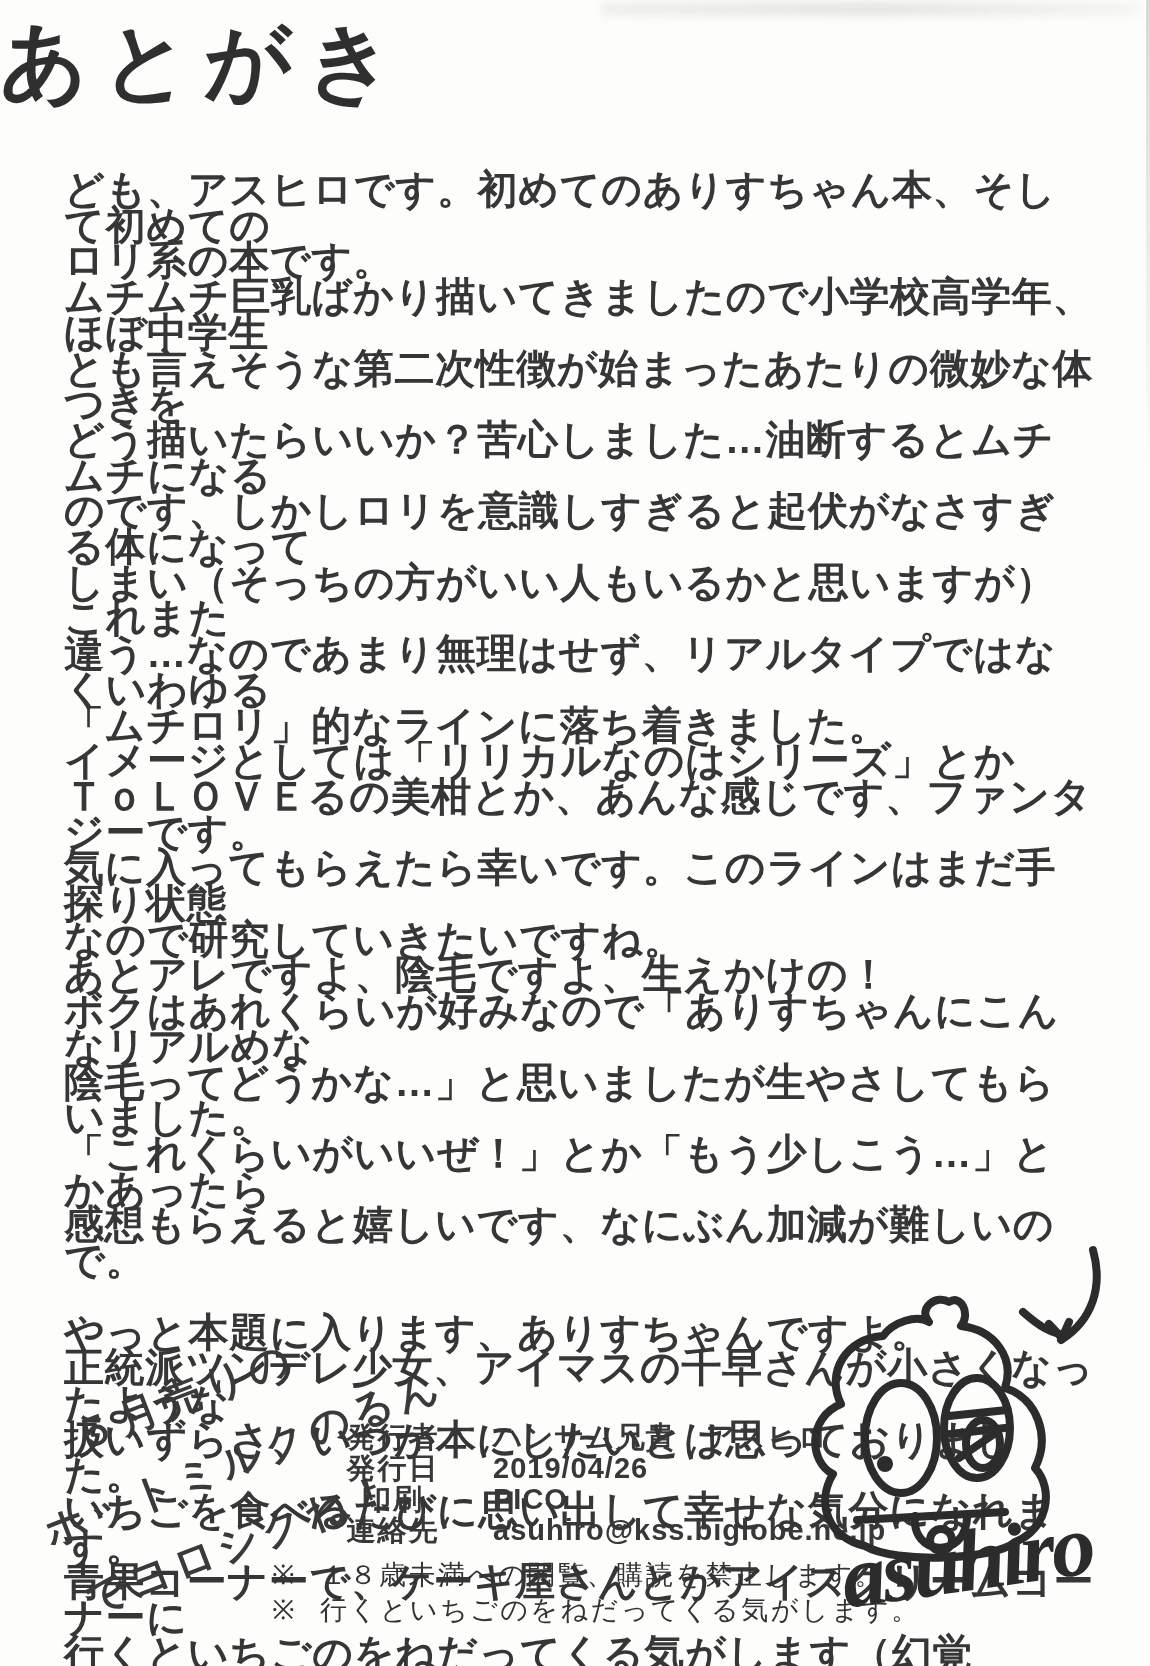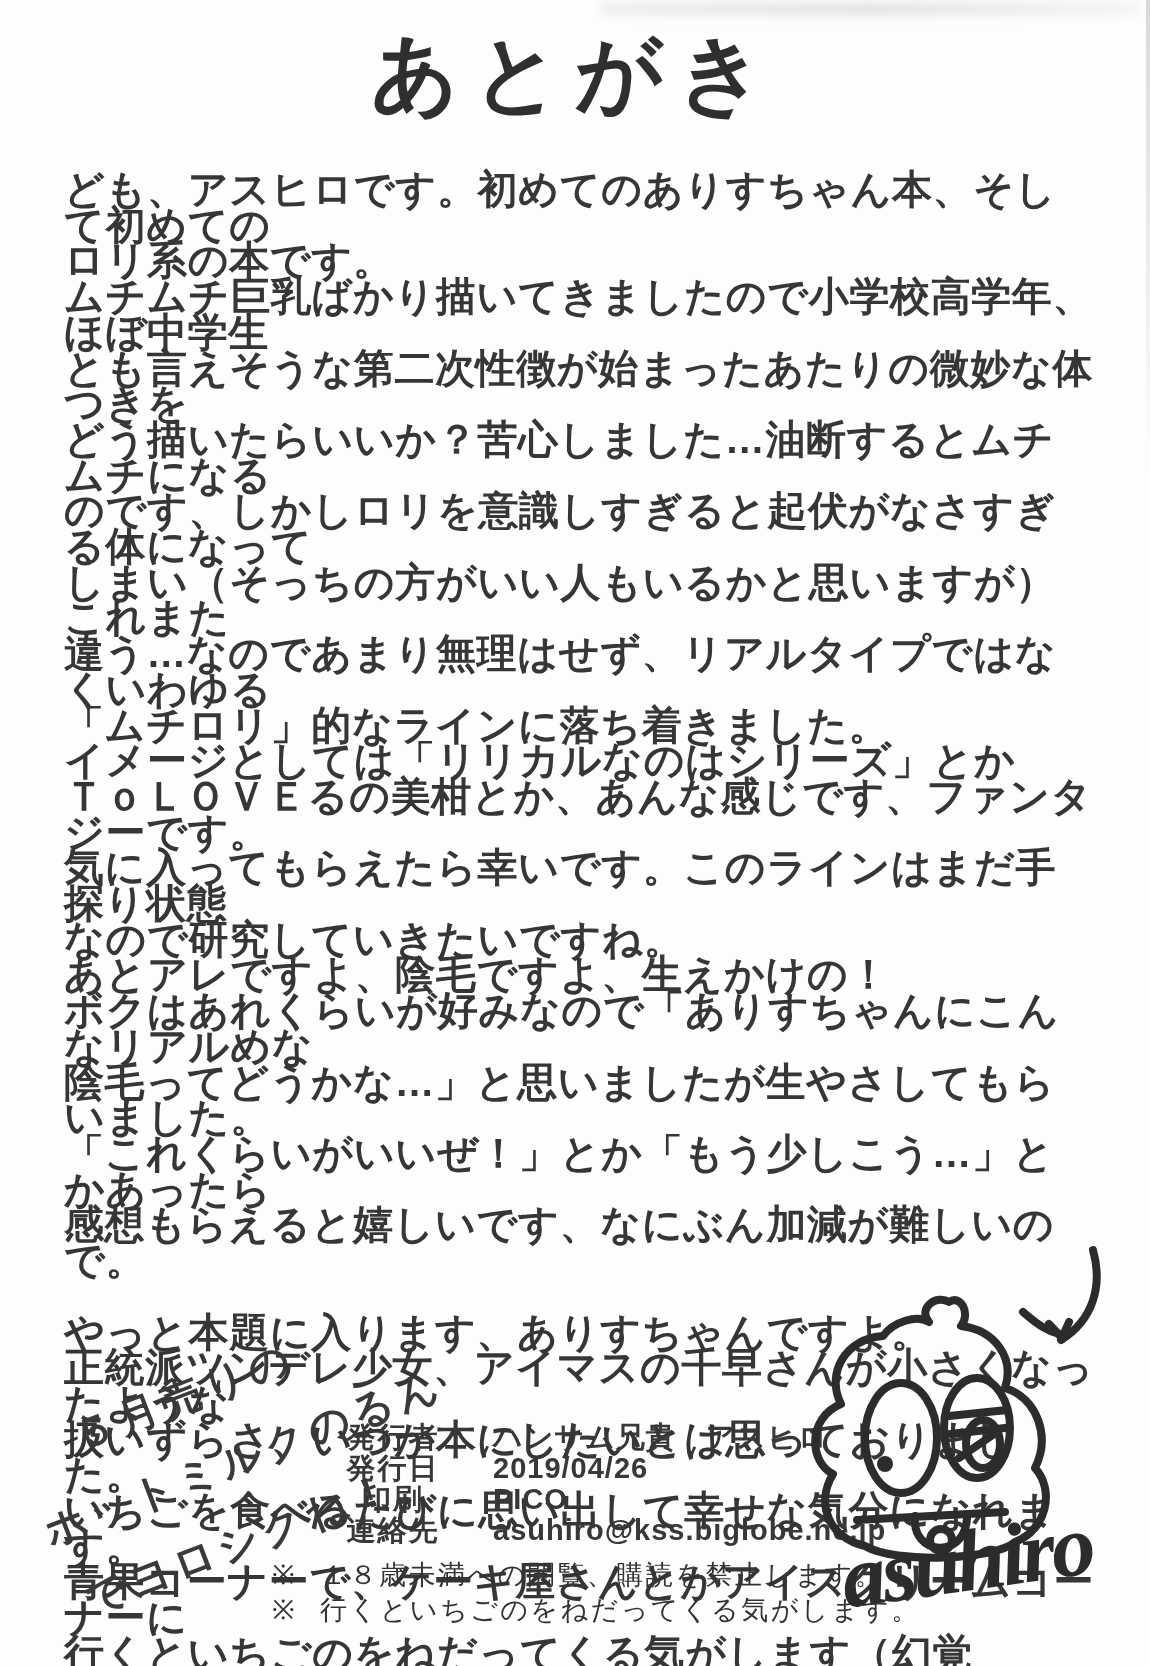--- a/index.html
+++ b/index.html
@@ -12,22 +12,21 @@
   .scan-smudge-top {
     position:absolute; top:2px; left:600px; width:540px; height:14px;
     background:linear-gradient(90deg, rgba(120,120,120,0.10), rgba(120,120,120,0.18), rgba(120,120,120,0.06));
     filter:blur(4px); border-radius:8px;
   }
   .scan-edge-right {
     position:absolute; top:0; right:0; width:4px; height:470px;
     background:linear-gradient(180deg, rgba(150,150,150,0.35), rgba(150,150,150,0));
   }
   .title {
-    position:absolute; top:16px; left:0; width:100%;
-    text-align:center;
+    position:absolute; top:4px; left:0; width:100%;
     font-family:"Liberation Serif","DejaVu Serif",serif;
     font-weight:bold; font-size:86px; letter-spacing:14px;
     color:#2f2f2f;
   }
   .body-text {
     position:absolute; left:64px; top:172px; width:1030px;
     font-size:40px; line-height:35.7px; letter-spacing:0.6px;
     font-weight:600; white-space:pre-line; color:#363636;
   }
   .hand-note {

